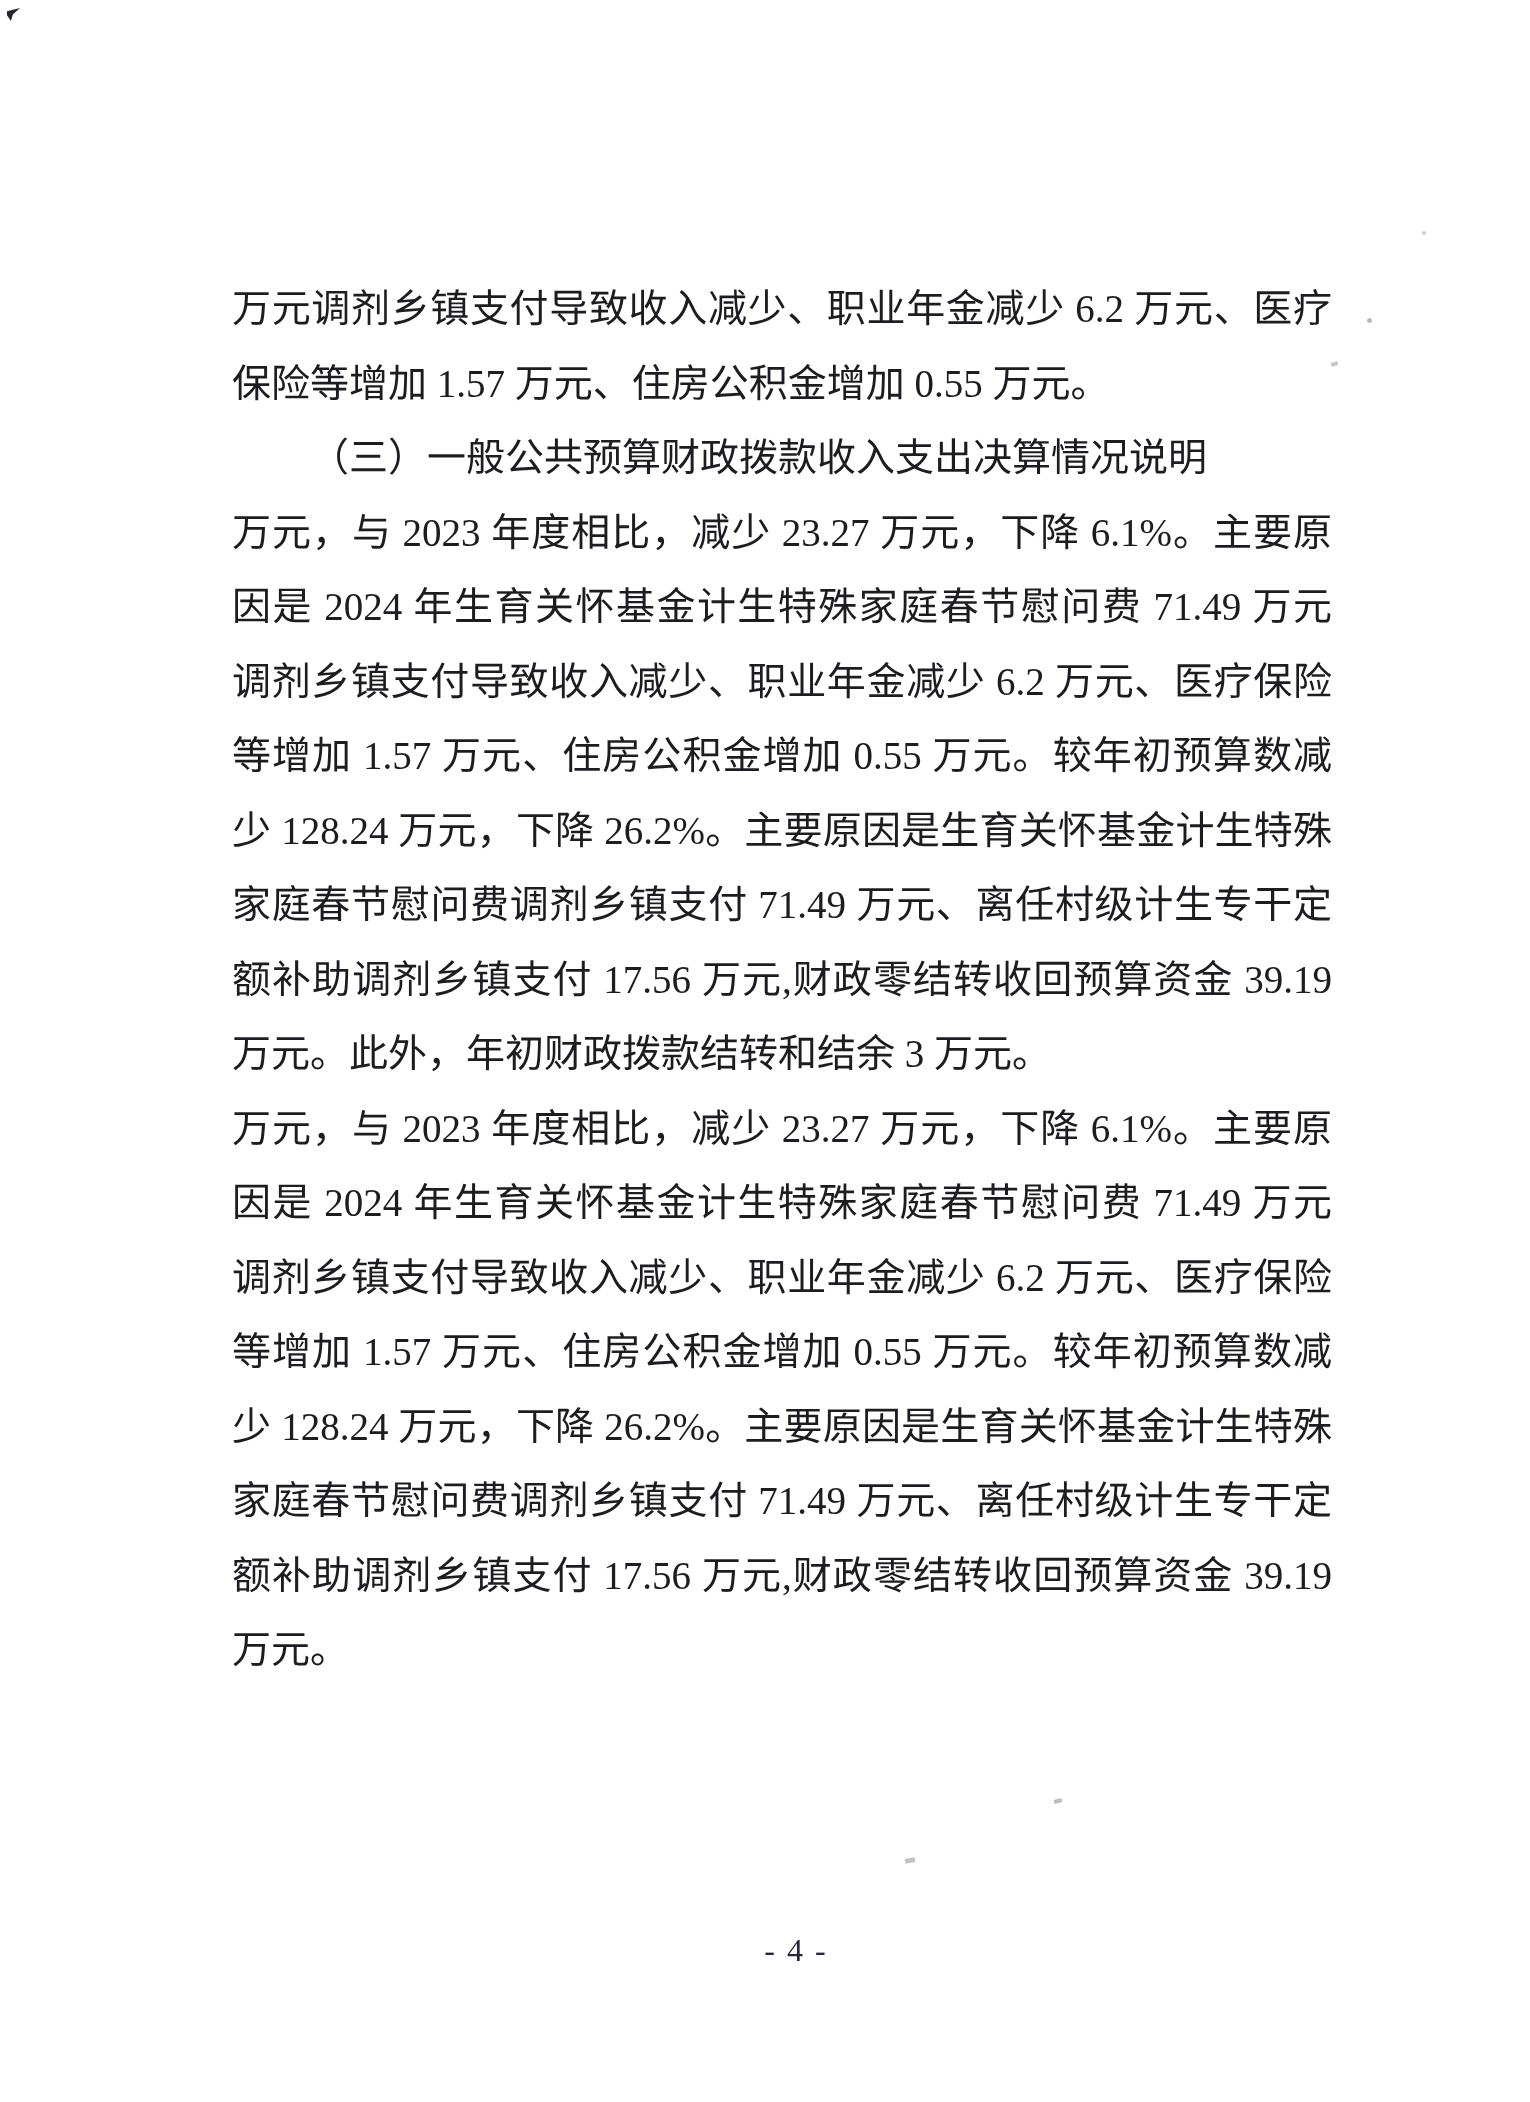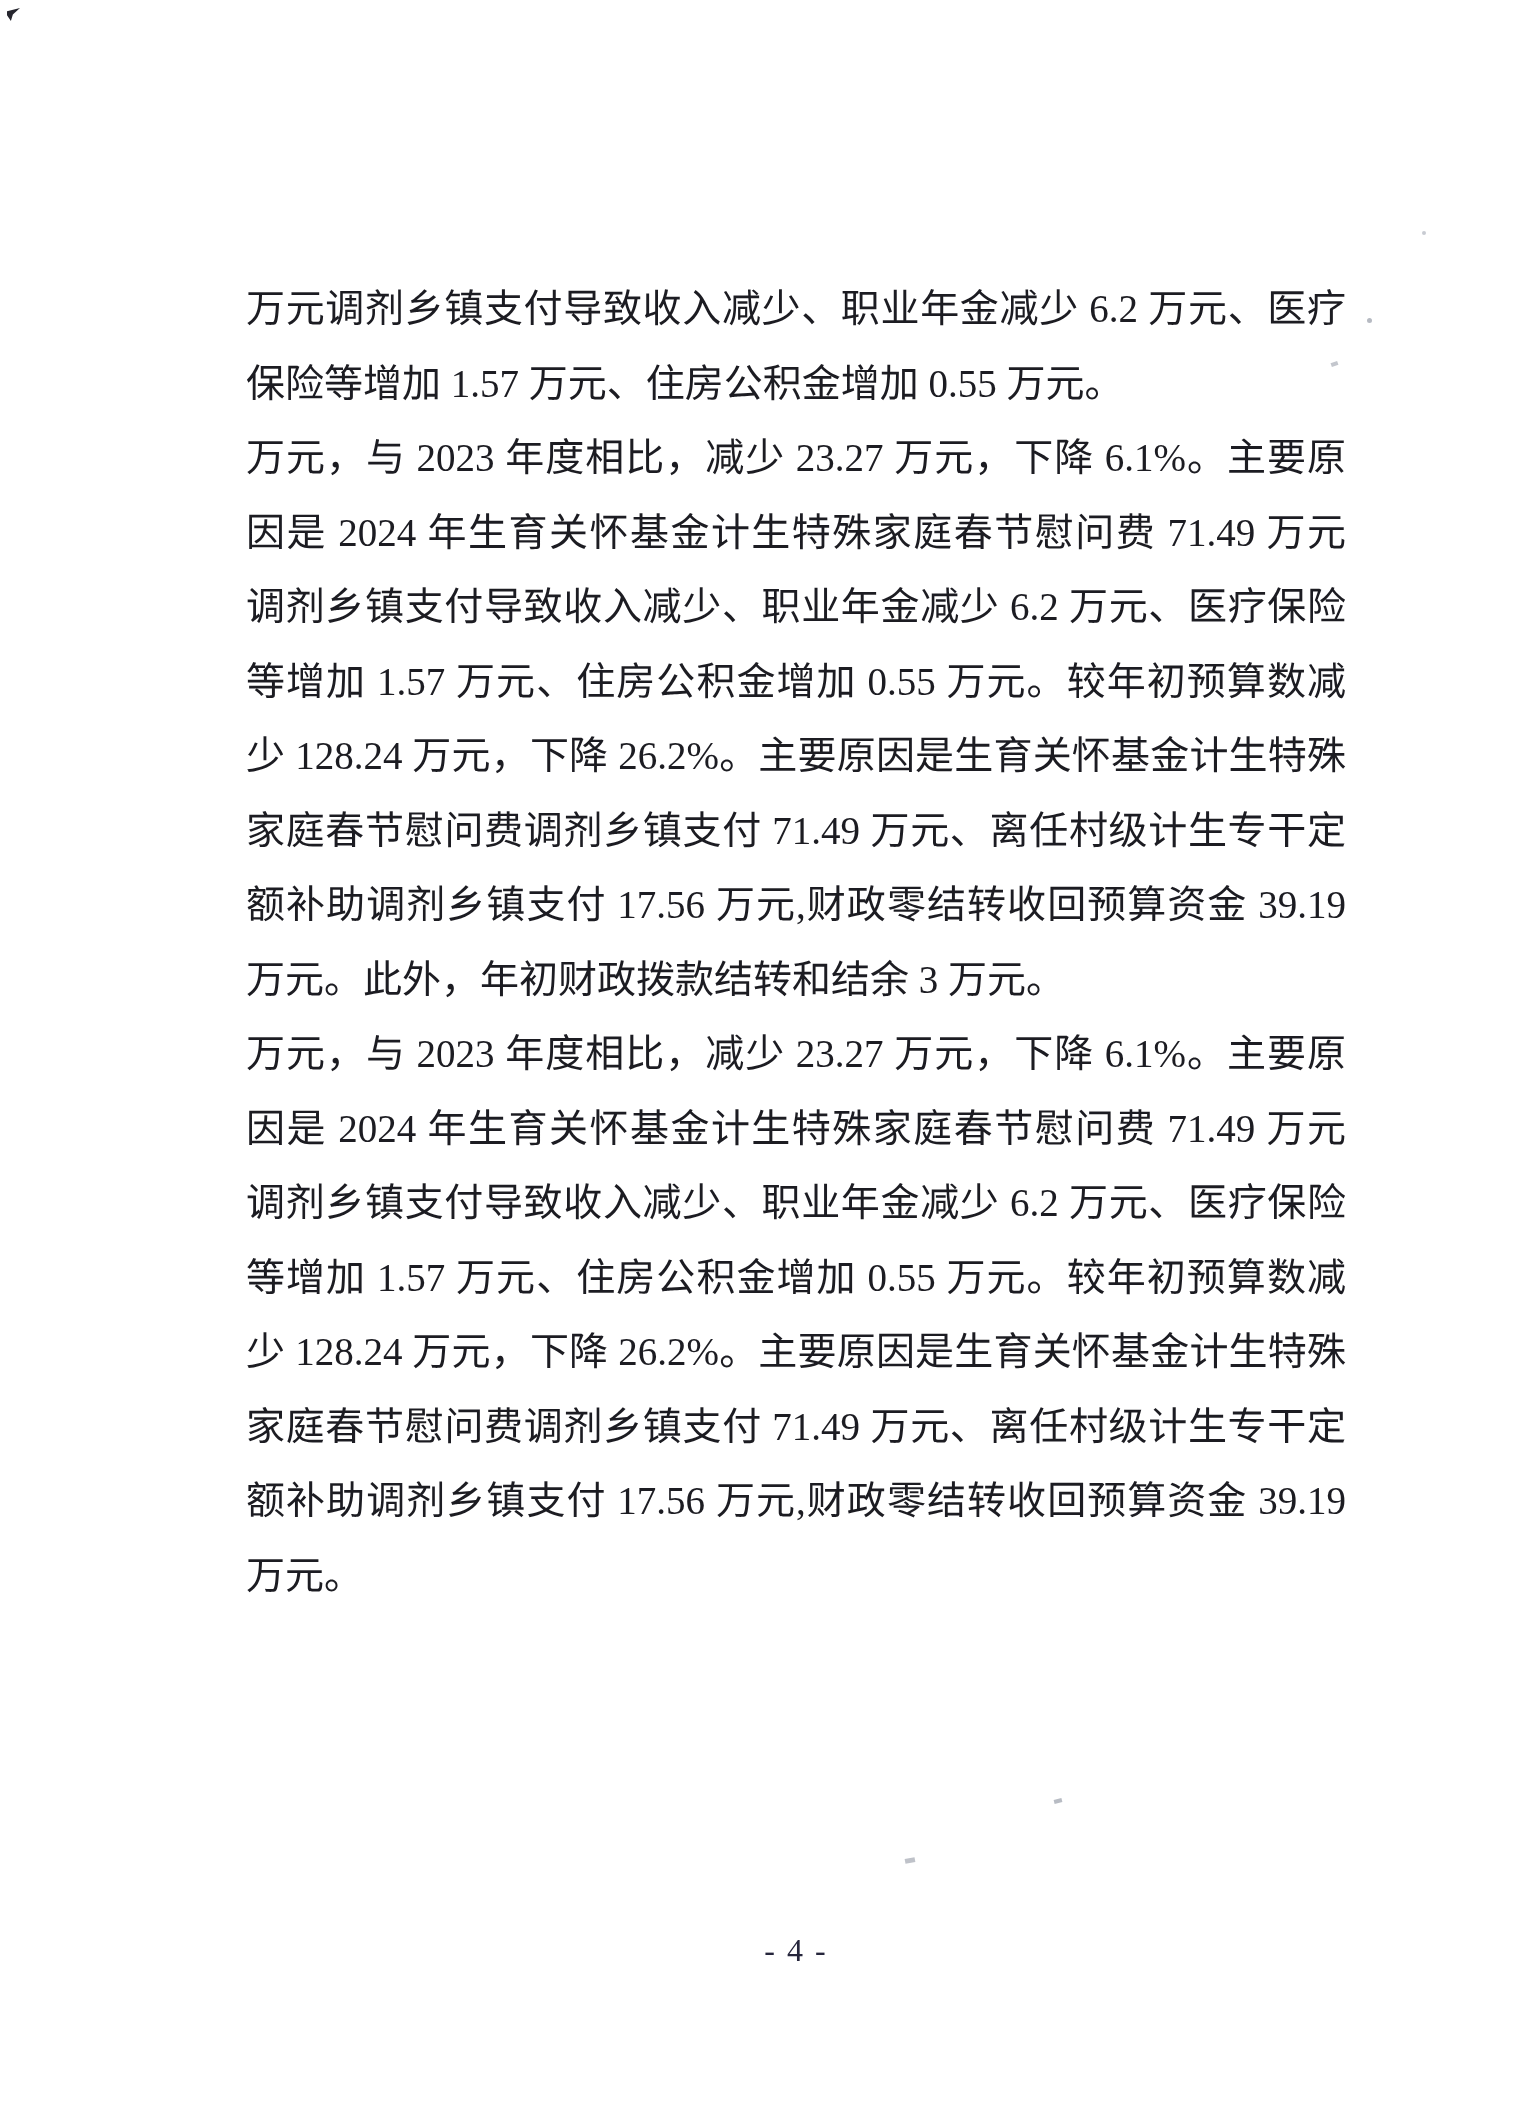--- a/index.html
+++ b/index.html
@@ -11,21 +11,21 @@
   body {
     position: relative;
     width: 1530px;
     height: 2102px;
     overflow: hidden;
     font-family: "Liberation Serif", "DejaVu Serif", serif;
     color: #1c1c22;
   }
   .text-block {
     position: absolute;
-    left: 246px;
+    left: 232px;
     top: 272px;
     width: 1100px;
     font-size: 39px;
     line-height: 74.5px;
   }
   .line {
     height: 74.5px;
     overflow: hidden;
     text-align: justify;
     text-align-last: justify;
@@ -74,20 +74,21 @@
 <span class="speck corner"></span>
 <span class="speck dot s1"></span>
 <span class="speck s2"></span>
 <span class="speck s3"></span>
 <span class="speck s4"></span>
 <span class="speck dot s5"></span>
 
 <main class="text-block">
   <div class="line">万元调剂乡镇支付导致收入减少、职业年金减少 6.2 万元、医疗</div>
   <div class="line short">保险等增加 1.57 万元、住房公积金增加 0.55 万元。</div>
+  <div class="line short indent">（三）一般公共预算财政拨款收入支出决算情况说明</div>
   <div class="line">万元，与 2023 年度相比，减少 23.27 万元，下降 6.1%。主要原</div>
   <div class="line">因是 2024 年生育关怀基金计生特殊家庭春节慰问费 71.49 万元</div>
   <div class="line">调剂乡镇支付导致收入减少、职业年金减少 6.2 万元、医疗保险</div>
   <div class="line">等增加 1.57 万元、住房公积金增加 0.55 万元。较年初预算数减</div>
   <div class="line">少 128.24 万元，下降 26.2%。主要原因是生育关怀基金计生特殊</div>
   <div class="line">家庭春节慰问费调剂乡镇支付 71.49 万元、离任村级计生专干定</div>
   <div class="line">额补助调剂乡镇支付 17.56 万元,财政零结转收回预算资金 39.19</div>
   <div class="line short">万元。此外，年初财政拨款结转和结余 3 万元。</div>
   <div class="line">万元，与 2023 年度相比，减少 23.27 万元，下降 6.1%。主要原</div>
   <div class="line">因是 2024 年生育关怀基金计生特殊家庭春节慰问费 71.49 万元</div>

